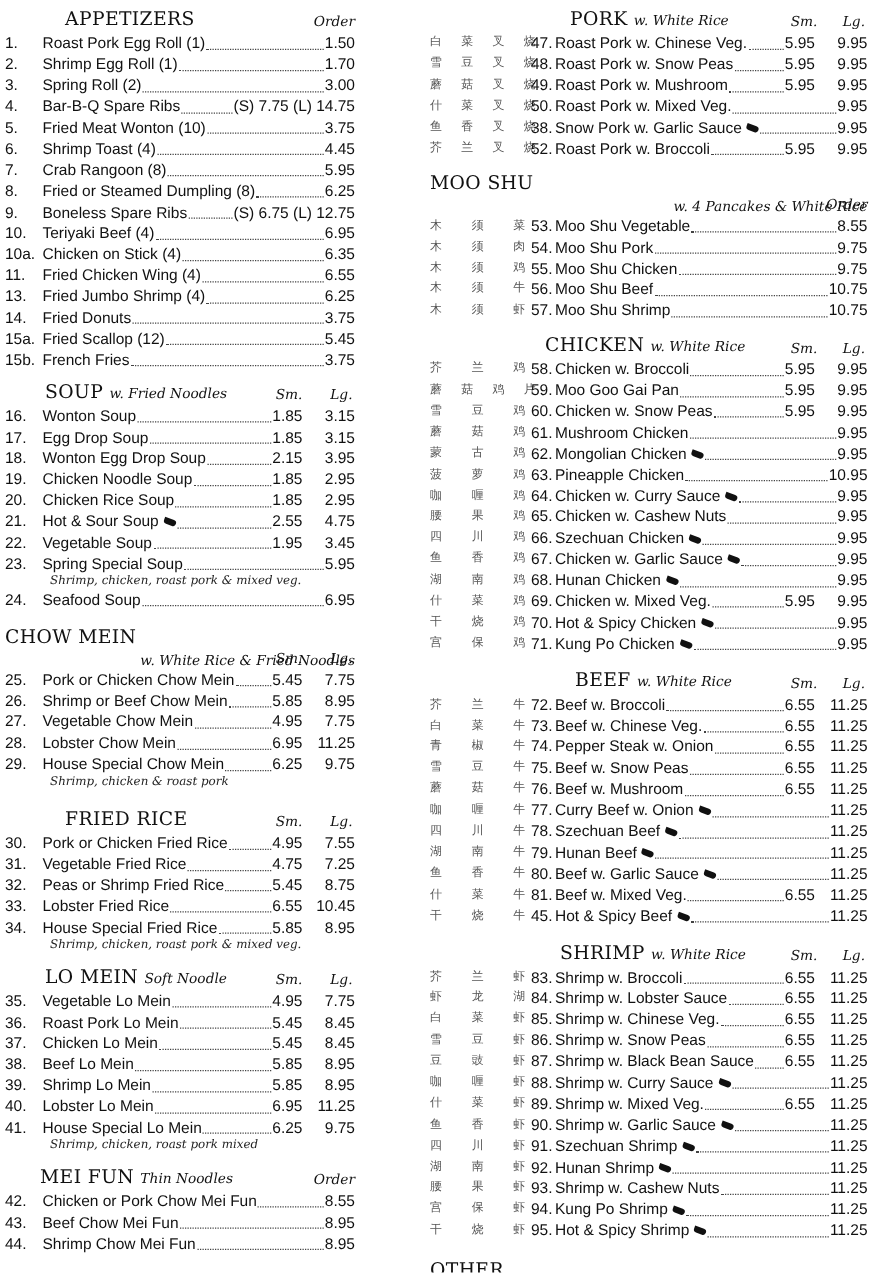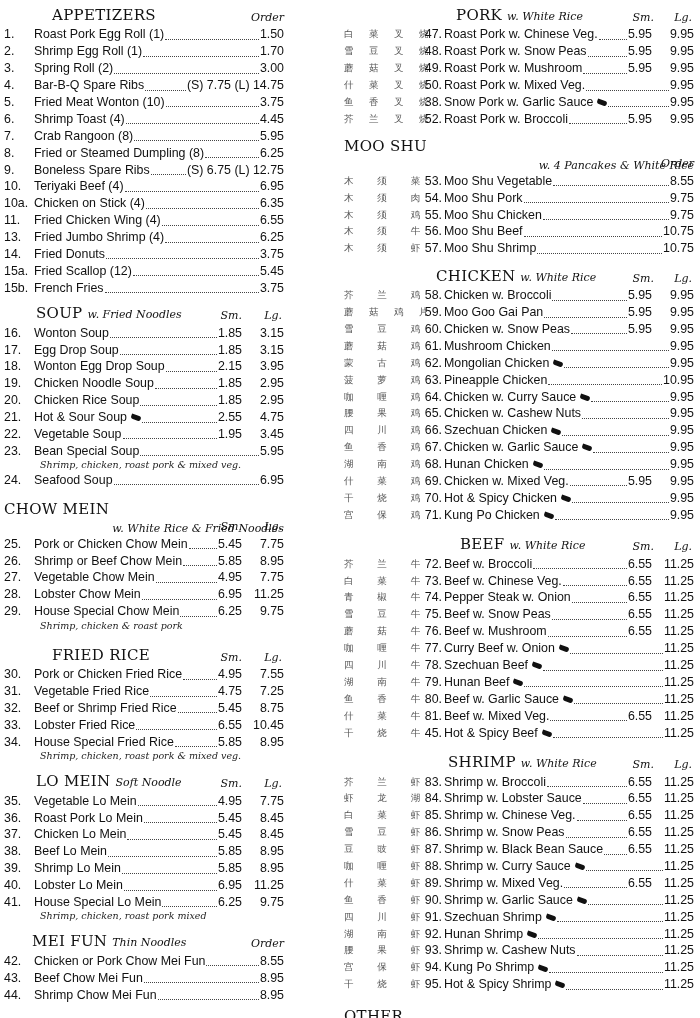--- a/index.html
+++ b/index.html
@@ -184,21 +184,21 @@
       </div>
       <div class="row">
         <span class="num">22.</span>
         <span class="name"><span>Vegetable Soup</span></span>
         <span class="dots"></span>
         <span class="p1">1.95</span>
         <span class="p2" style="width: 42px;">3.45</span>
       </div>
       <div class="row">
         <span class="num">23.</span>
-        <span class="name"><span>Bean Special Soup</span></span>
+        <span class="name"><span>Spring Special Soup</span></span>
         <span class="dots"></span>
         <span class="p2">5.95</span>
       </div>
       <div class="note">Shrimp, chicken, roast pork &amp; mixed veg.</div>
       <div class="row">
         <span class="num">24.</span>
         <span class="name"><span>Seafood Soup</span></span>
         <span class="dots"></span>
         <span class="p2">6.95</span>
       </div>
@@ -264,21 +264,21 @@
       </div>
       <div class="row">
         <span class="num">31.</span>
         <span class="name"><span>Vegetable Fried Rice</span></span>
         <span class="dots"></span>
         <span class="p1">4.75</span>
         <span class="p2" style="width: 42px;">7.25</span>
       </div>
       <div class="row">
         <span class="num">32.</span>
-        <span class="name"><span>Beef or Shrimp Fried Rice</span></span>
+        <span class="name"><span>Peas or Shrimp Fried Rice</span></span>
         <span class="dots"></span>
         <span class="p1">5.45</span>
         <span class="p2" style="width: 42px;">8.75</span>
       </div>
       <div class="row">
         <span class="num">33.</span>
         <span class="name"><span>Lobster Fried Rice</span></span>
         <span class="dots"></span>
         <span class="p1">6.55</span>
         <span class="p2" style="width: 42px;">10.45</span>

